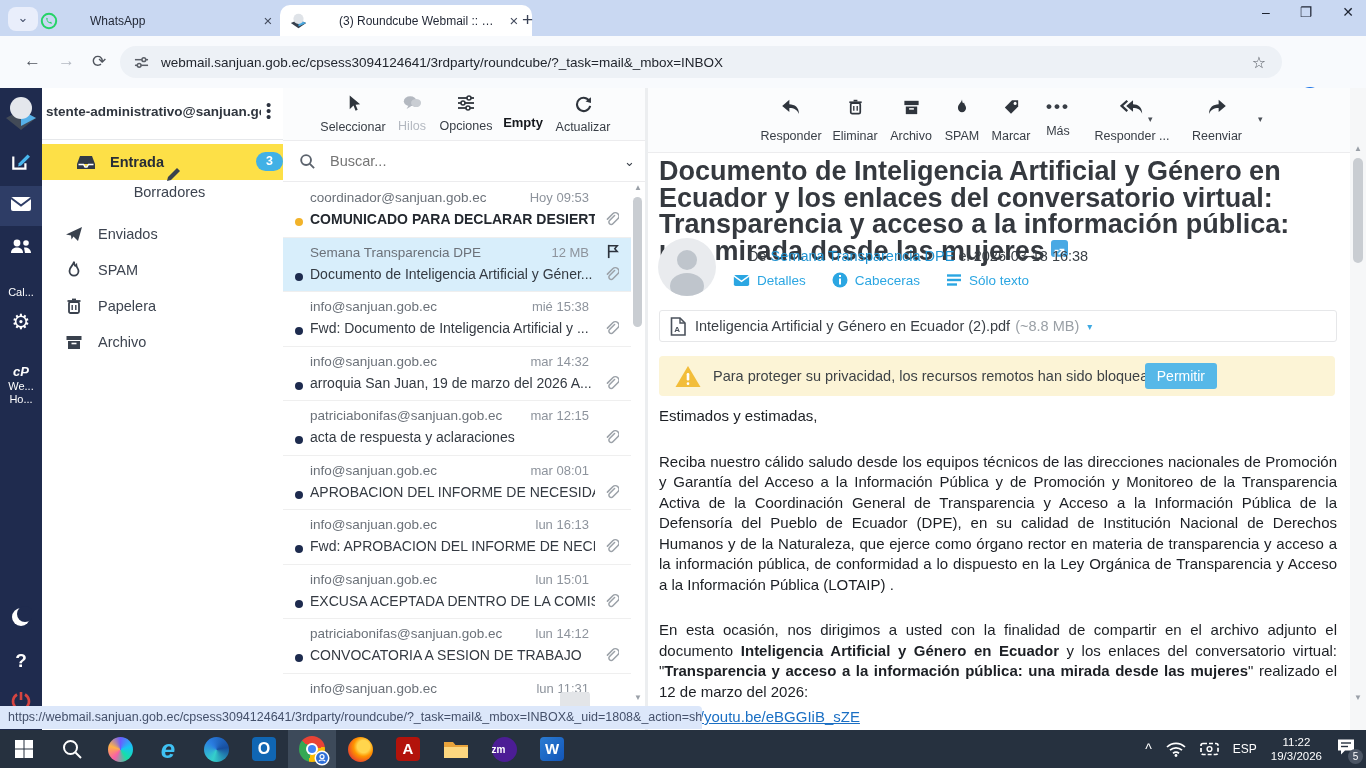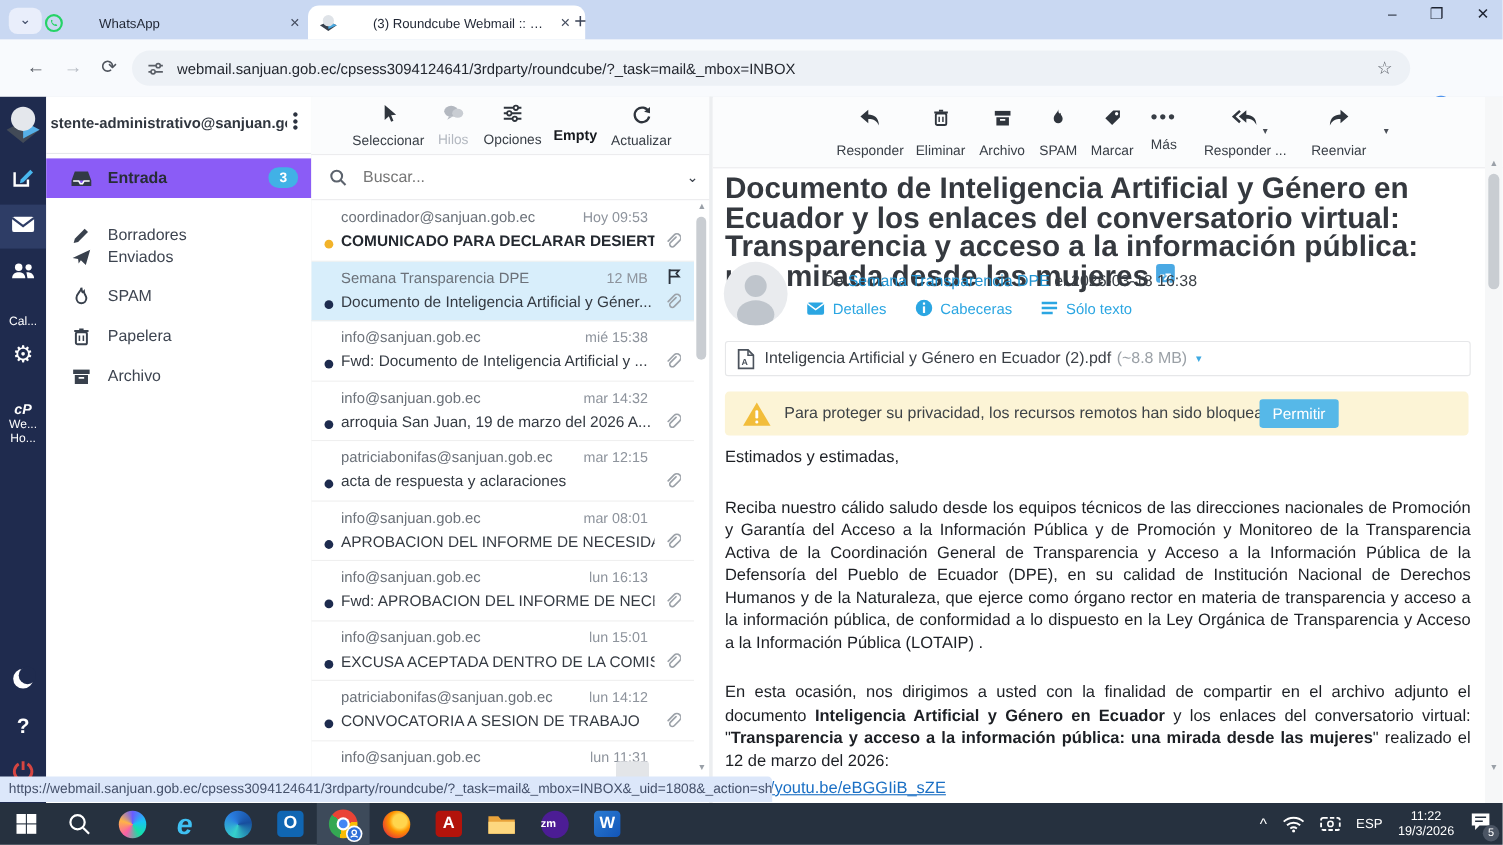--- a/index.html
+++ b/index.html
@@ -34,21 +34,21 @@
   .rail-label{font-size:11px;color:#eceff5;line-height:13px;}
   .cp{color:#ff6c2c;font-style:italic;font-weight:bold;font-size:13px;}
   
   .folders{left:42px;top:88px;width:241px;height:642px;background:#fff;border-right:1px solid #e4e6e9;}
   .acct{position:absolute;left:0;top:0;width:241px;height:51px;border-bottom:1px solid #e6e8eb;}
   .acct .mail{position:absolute;left:4px;top:16px;width:215px;font-size:13.5px;font-weight:bold;color:#30363f;
               white-space:nowrap;overflow:hidden;}
   .folder{position:absolute;left:0;width:241px;height:36px;display:flex;align-items:center;}
   .folder .fic{width:20px;margin-left:22px;}
   .folder .flabel{margin-left:14px;font-size:14.5px;color:#3d4450;}
-  .folder.active{background:#8b5cf6;}
+  .folder.active{background:#fde047;padding-left:12px;}
   .folder.active .flabel{font-weight:bold;color:#272d36;}
   .badge{position:absolute;right:12px;top:8px;min-width:17px;height:19px;padding:0 5px;background:#41b1e6;
          border-radius:10px;color:#fff;font-size:12.5px;font-weight:bold;text-align:center;line-height:19px;}
   
   .listcol{left:283px;top:88px;width:362px;height:642px;background:#fff;border-right:1px solid #e4e6e9;}
   .ltb{position:absolute;left:0;top:0;width:362px;height:52px;background:#fbfcfd;}
   .ltb .titem{position:absolute;top:6px;text-align:center;color:#383e46;}
   .ltb .tlabel{font-size:12.5px;margin-top:3px;}
   .ltb .gray{color:#b3b8c0;}
   .searchrow{position:absolute;left:0;top:52px;width:362px;height:40px;border-top:1px solid #ececee;
@@ -235,21 +235,21 @@
       <span class="abs kebab" style="left:224px;top:14px;color:#2c3340;">•<br>•<br>•</span>
     </div>
     <div class="folder active" style="top:56px;">
       <svg class="fic" viewBox="0 0 20 20">
         <path d="M4 4 h12 l3 8 v5 H1 v-5 Z M2.5 12 h5 l1.5 2.5 h2 L12.5 12 h5" fill="#323a46"></path>
         <path d="M2.5 12.5 h5 l1.5 2.5 h2 l1.5-2.5 h5" fill="none" stroke="#fff" stroke-width="1.4"></path>
       </svg>
       <span class="flabel">Entrada</span>
       <span class="badge">3</span>
     </div>
-    <div class="folder" style="top:108px;">
+    <div class="folder" style="top:76px;flex-direction:column;">
       <svg class="fic" viewBox="0 0 20 20">
         <path d="M4 13 L13 4 L16 7 L7 16 L3 17 Z" fill="#39414d"></path>
       </svg>
       <span class="flabel">Borradores</span>
     </div>
     <div class="folder" style="top:128px;">
       <svg class="fic" viewBox="0 0 20 20">
         <path d="M2 10.5 L18 3 L14 17 L9.5 12.5 L7.5 15.5 L7 11.5 Z" fill="#39414d"></path>
       </svg>
       <span class="flabel">Enviados</span>

